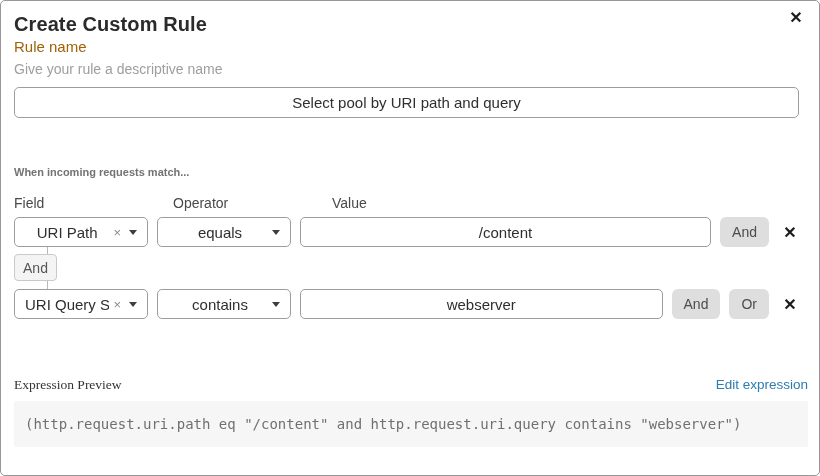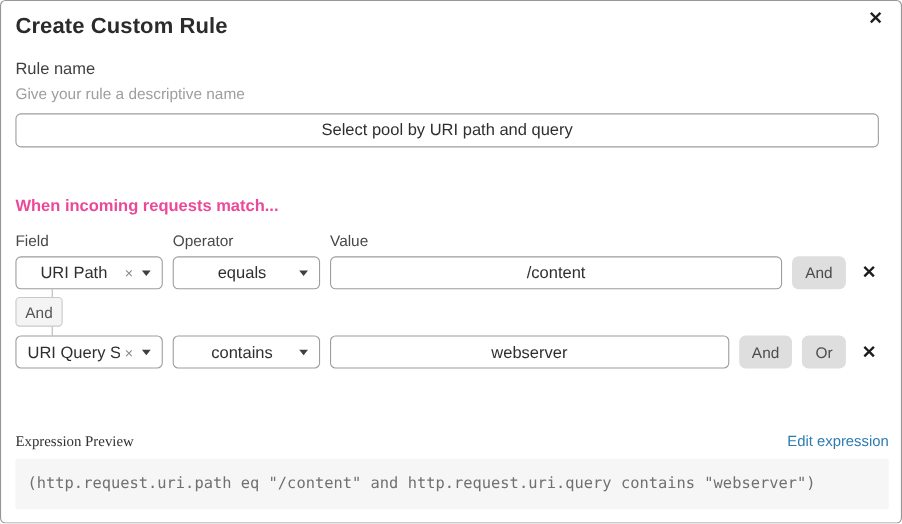--- a/index.html
+++ b/index.html
@@ -20,34 +20,34 @@
     font-size:20px; font-weight:700; color:#2b2b2b;
     line-height:26px; letter-spacing:0.1px;
   }
 
   .close-btn {
     position:absolute; top:7px; right:13px;
     width:20px; height:20px; line-height:20px; text-align:center;
     font-size:16px; font-weight:700; color:#1d1d1d; cursor:pointer;
   }
 
-  .rule-label { margin-top:17px; font-size:15px; color:#404040; line-height:17px; }
+  .rule-label { margin-top:1px; font-size:15px; color:#a16207; line-height:17px; }
   .rule-helper { margin-top:6px; font-size:14px; color:#9e9e9e; line-height:16px; }
 
   .text-input {
     height:31px;
     border:1px solid #9d9d9d; border-radius:5px;
     padding:0 11px; font-size:15px; color:#2f2f2f;
     font-family:inherit; background:#fff; outline:none;text-align:center;
   }
   .rule-input { display:block; margin-top:10px; width:785px; }
 
-  .section-heading { margin-top:45px; font-size:15px; font-weight:700; color:#ec4899; line-height:18px; }
+  .section-heading { margin-top:45px; font-size:11px; font-weight:700; color:#737373; line-height:18px; }
 
-  .labels-row { display:flex; gap:9px; margin-top:14px; font-size:14px; color:#494949; line-height:16px; }
+  .labels-row { display:flex; gap:25px; margin-top:14px; font-size:14px; color:#494949; line-height:16px; }
   .labels-row .col { width:134px; }
 
   .match-row { display:flex; align-items:center; gap:9px; margin-top:6px; width:785px; }
 
   .select {
     height:30px; width:134px; flex:0 0 134px;
     border:1px solid #9d9d9d; border-radius:5px; background:#fff;
     display:flex; align-items:center; padding:0 10px;
     font-size:15px; color:#2f2f2f; cursor:pointer;
   }

